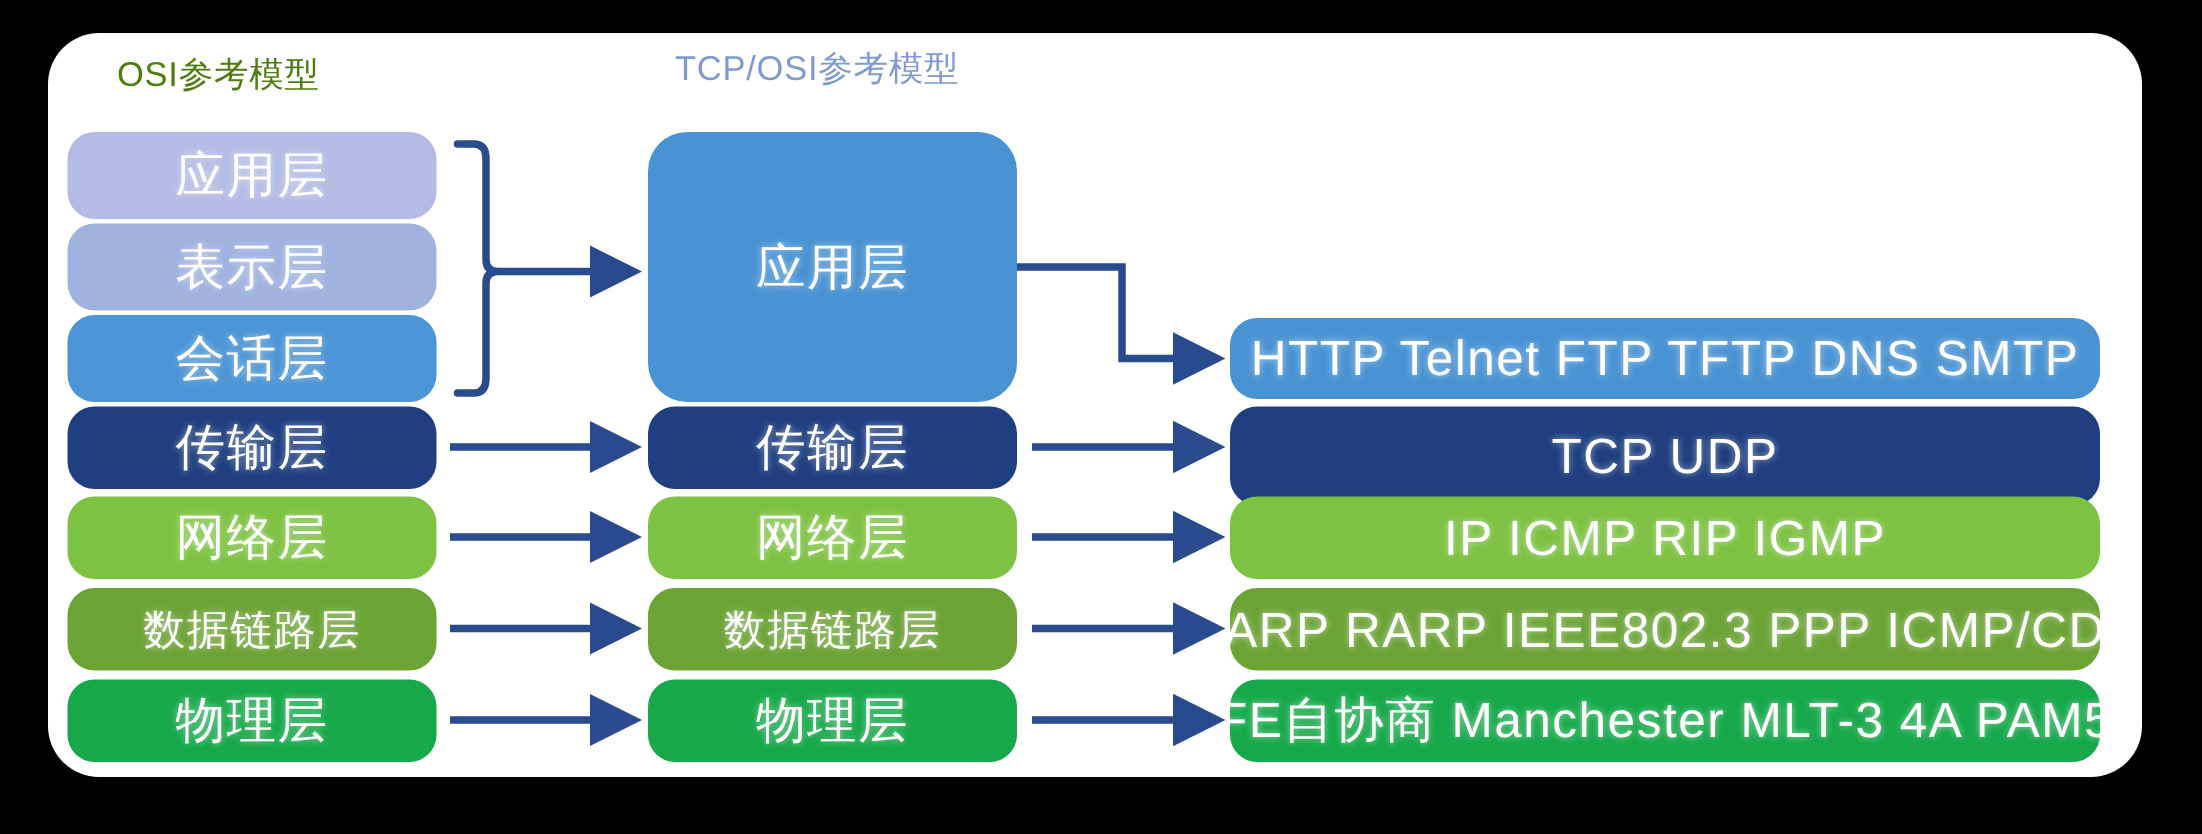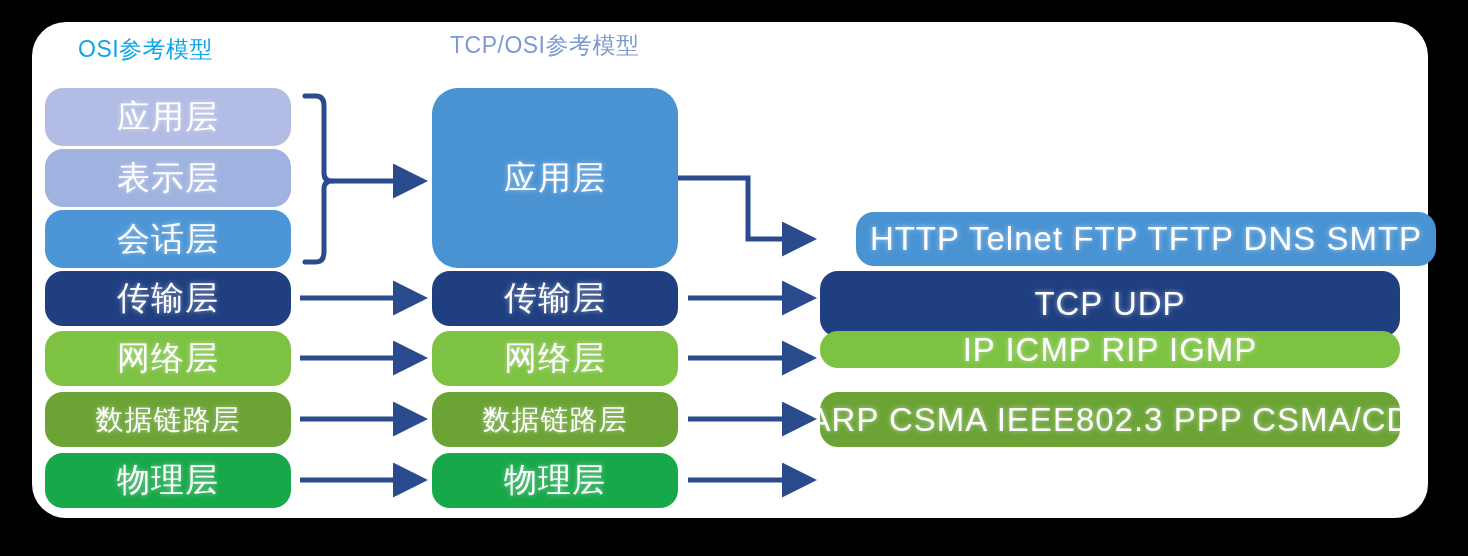--- a/index.html
+++ b/index.html
@@ -78,42 +78,42 @@
   .r7 { top: 453px; height: 55px; }
 
   
   .m-app  { top: 88px;  height: 180px; border-radius: 26px; }
   .m-r4   { top: 271px; height: 55px; }
   .m-r5   { top: 331px; height: 55px; }
   .m-r6   { top: 392px; height: 55px; }
   .m-r7   { top: 453px; height: 55px; }
 
   
-  .p-app { top: 212px; height: 54px; margin-left: 36px; }
+  .p-app { top: 212px; height: 54px; }
   .p-r4  { top: 271px; height: 66px; }
-  .p-r5  { top: 331px; height: 37px; align-items: center; }
+  .p-r5  { top: 331px; height: 55px; align-items: center; }
   .p-r6  { top: 392px; height: 55px; }
   .p-r7  { top: 453px; height: 55px; }
 
   
   #connectors {
     position: absolute;
     left: 0; top: 0;
     width: 1468px;
     height: 556px;
     pointer-events: none;
   }
 </style>
 </head>
 <body>
 
 <div id="stage" style="background: rgb(0, 0, 0);">
   <div id="card" style="background: rgb(255, 255, 255);"></div>
 
-  <div class="col-title" id="title-osi" style="color: #0ea5e9;">OSI参考模型</div>
+  <div class="col-title" id="title-osi" style="color: #4d7c0f;">OSI参考模型</div>
   <div class="col-title" id="title-tcpip">TCP/OSI参考模型</div>
 
   <div class="pill col-osi r1" style="background: rgb(179, 188, 228);">
     <span>应用层</span>
   </div>
   <div class="pill col-osi r2" style="background: rgb(159, 178, 224);">
     <span>表示层</span>
   </div>
   <div class="pill col-osi r3" style="background: rgb(76, 149, 214);">
     <span>会话层</span>
@@ -150,21 +150,24 @@
   <div class="pill col-proto p-app" style="background: rgb(74, 147, 211);">
     <span>HTTP Telnet FTP TFTP DNS SMTP</span>
   </div>
   <div class="pill col-proto p-r4" style="background: rgb(31, 63, 128);">
     <span>TCP     UDP</span>
   </div>
   <div class="pill col-proto p-r5" style="background: rgb(125, 194, 66);">
     <span>IP ICMP RIP IGMP</span>
   </div>
   <div class="pill col-proto p-r6" style="background: rgb(107, 163, 53);">
-    <span>ARP CSMA IEEE802.3 PPP CSMA/CD</span>
+    <span>ARP RARP IEEE802.3 PPP ICMP/CD</span>
+  </div>
+  <div class="pill col-proto p-r7" style="background: rgb(23, 168, 74);">
+    <span>FE自协商 Manchester MLT-3 4A PAM5</span>
   </div>
 
   <svg id="connectors" viewBox="0 0 1468 556" xmlns="http://www.w3.org/2000/svg">
     <defs>
       <marker id="arrowhead" markerWidth="7" markerHeight="7" refX="6" refY="3.5" orient="auto" markerUnits="strokeWidth">
         <polygon points="0 0, 7 3.5, 0 7" fill="#2a4b8d"></polygon>
       </marker>
     </defs>
 
     <path d="M 305,96

